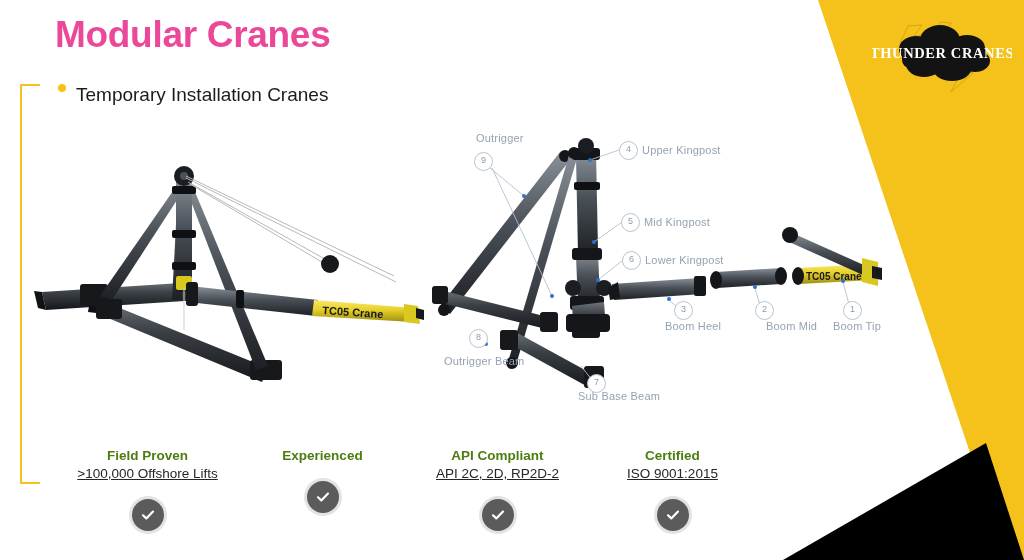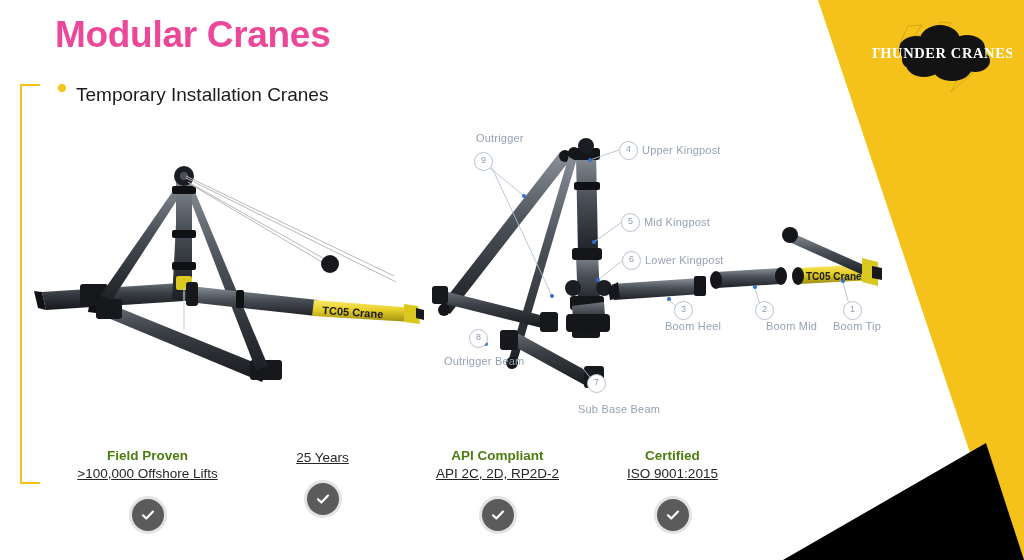--- a/index.html
+++ b/index.html
@@ -247,39 +247,39 @@
   <div>
     <span class="callout-num" style="left:843px;top:301px;">1</span>
     <span class="callout-label" style="left:833px;top:320px;">Boom Tip</span>
   </div>
   <div>
     <span class="callout-num" style="left:469px;top:329px;">8</span>
     <span class="callout-label" style="left:444px;top:355px;">Outrigger Beam</span>
   </div>
   <div>
     <span class="callout-num" style="left:587px;top:374px;">7</span>
-    <span class="callout-label" style="left:578px;top:390px;margin-top:13px;">Sub Base Beam</span>
+    <span class="callout-label" style="left:578px;top:390px;">Sub Base Beam</span>
   </div>
 
   <div class="stats">
 
     <div class="stat">
       <div class="stat-title">Field Proven</div>
       <div class="stat-sub">&gt;100,000 Offshore Lifts</div>
       <div class="check-wrap">
         <span class="check">
           <svg width="18" height="18" viewBox="0 0 18 18">
               <path d="M4 9.3 L7.3 12.4 L14 5.6" stroke="#fff" stroke-width="2.2" fill="none" stroke-linecap="round" stroke-linejoin="round"></path>
             </svg>
         </span>
       </div>
     </div>
 
     <div class="stat">
-      <div class="stat-sub">25 Years</div>
+      <div class="stat-title">Experienced</div>
       <div class="check-wrap">
         <span class="check">
           <svg width="18" height="18" viewBox="0 0 18 18">
               <path d="M4 9.3 L7.3 12.4 L14 5.6" stroke="#fff" stroke-width="2.2" fill="none" stroke-linecap="round" stroke-linejoin="round"></path>
             </svg>
         </span>
       </div>
     </div>
 
     <div class="stat">

